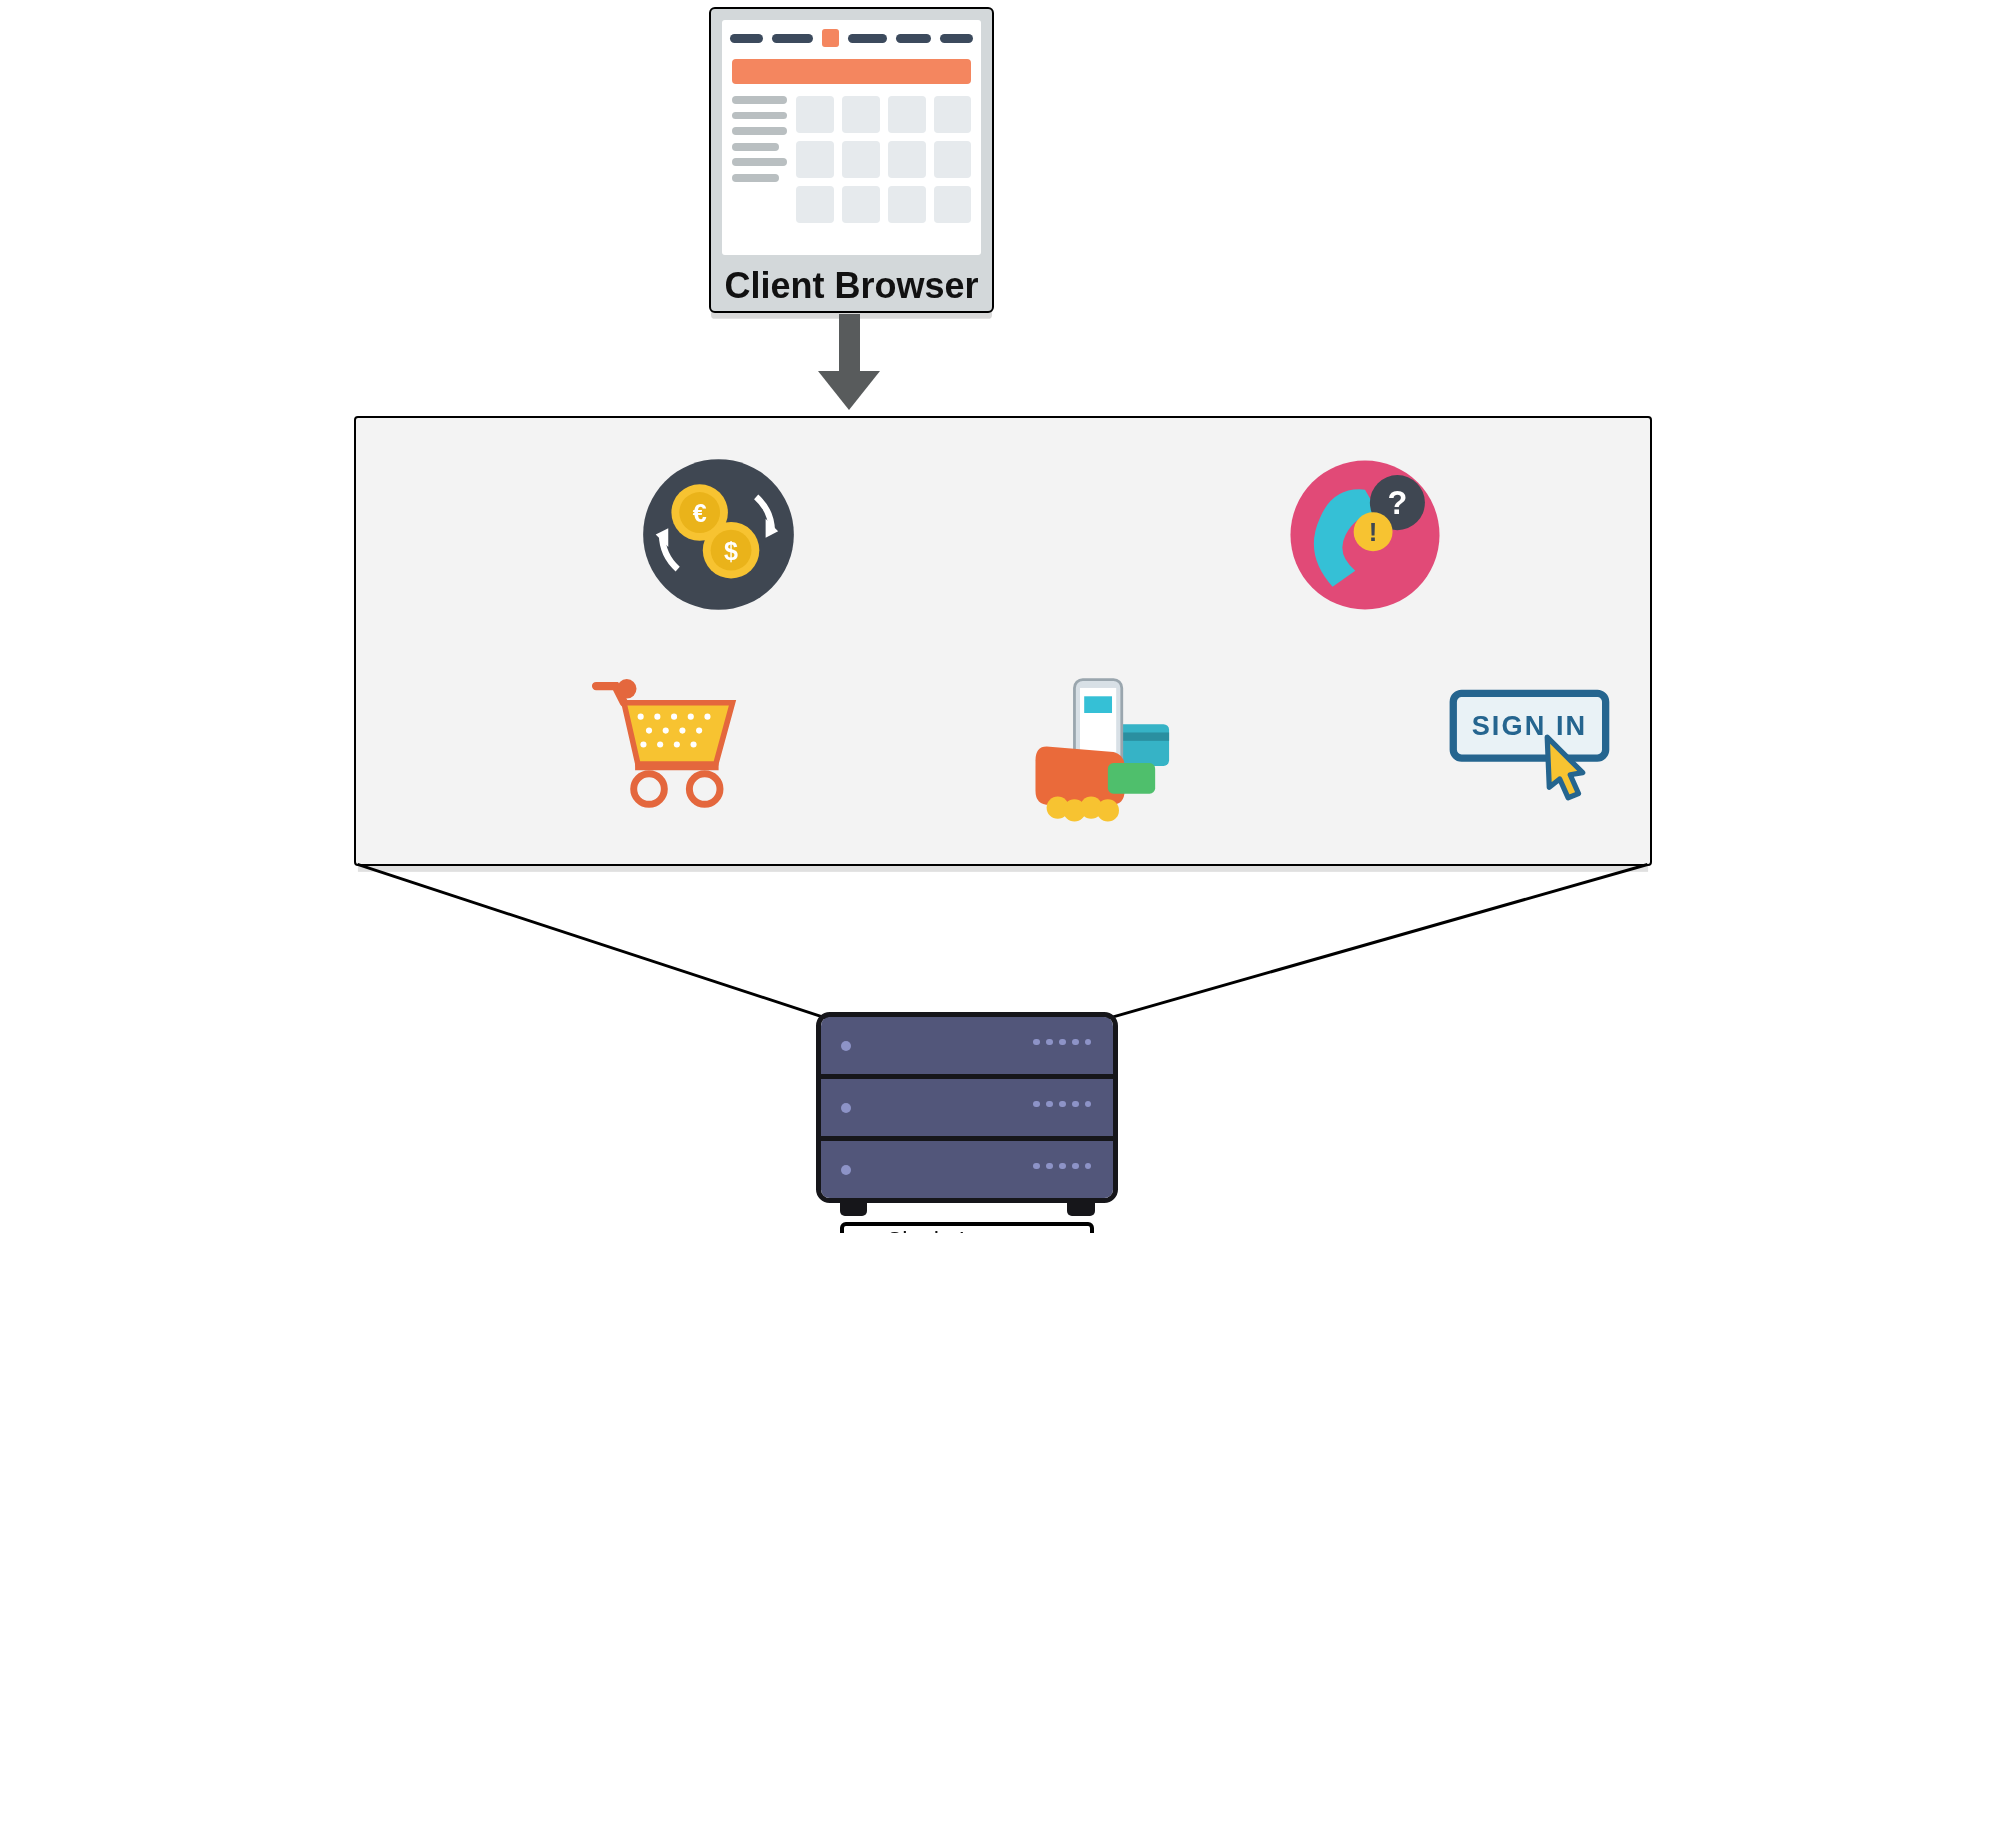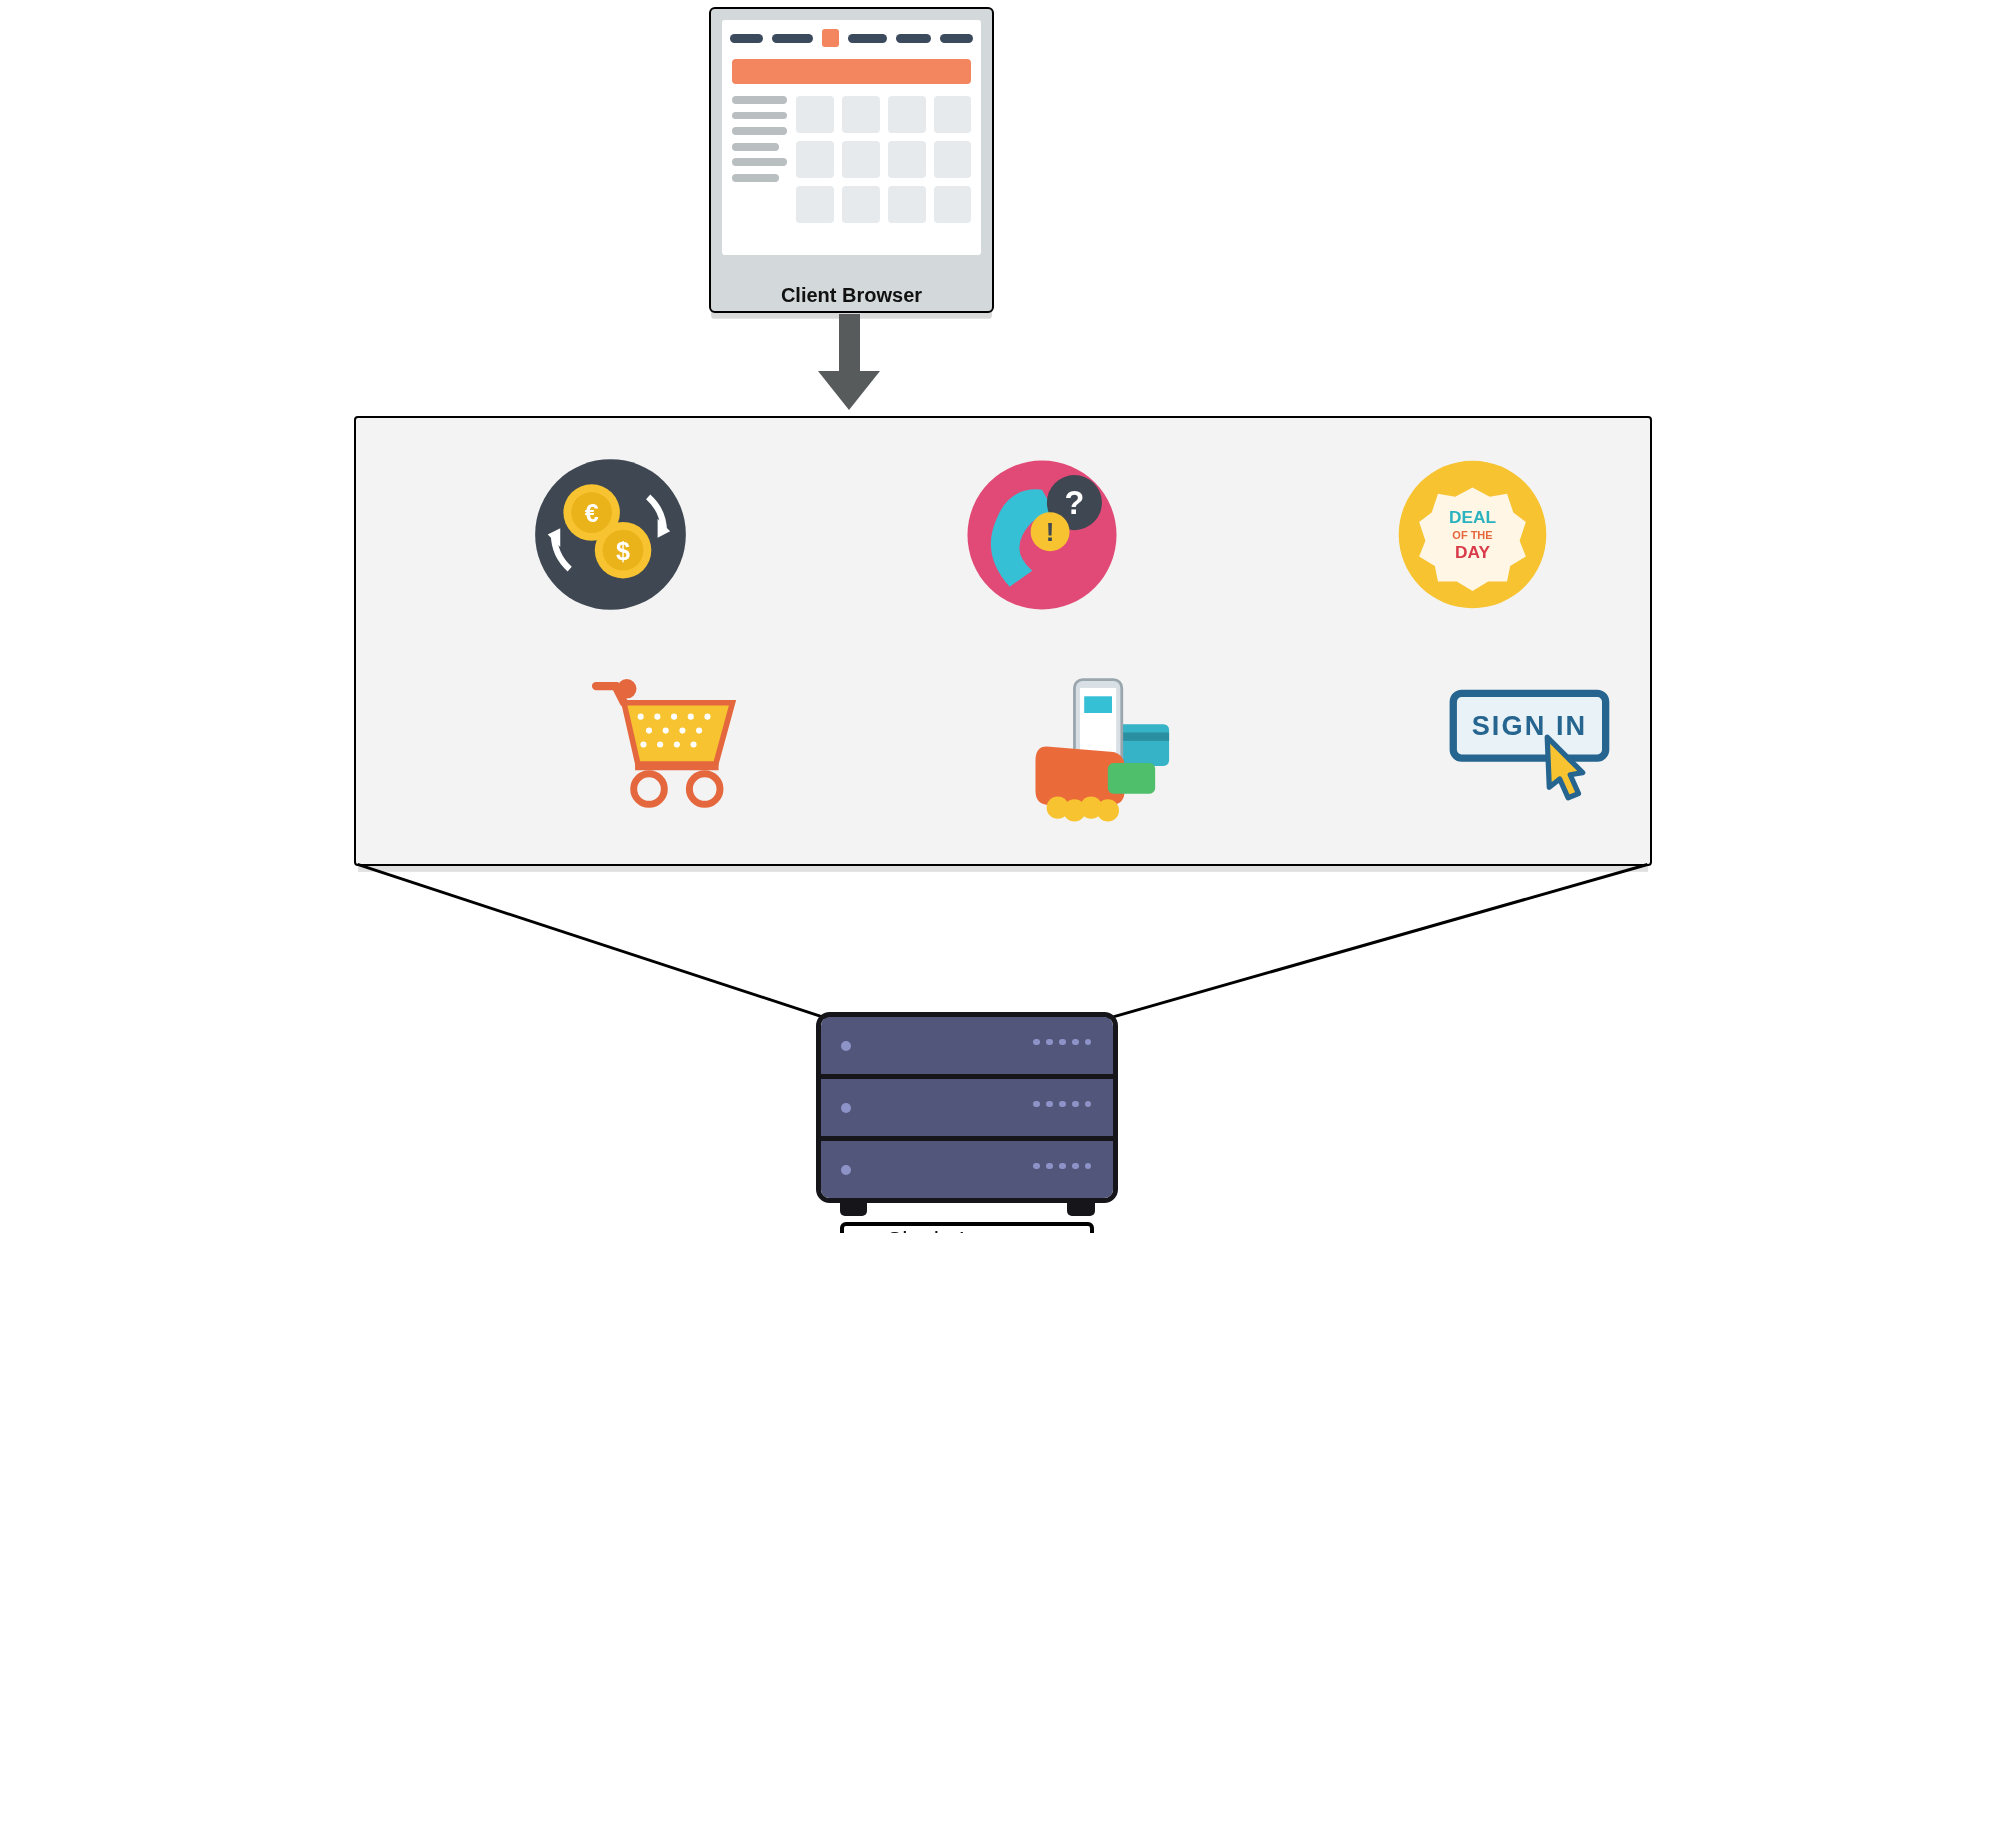--- a/index.html
+++ b/index.html
@@ -16,21 +16,21 @@
   .bw-pill.p4{width:35px;}
   .bw-pill.p5{width:33px;}
   .bw-sq{width:17.6px;height:17.6px;background:#f4865f;border-radius:2.9px;}
   .bw-bar{margin:7.8px 9.8px;height:25.5px;background:#f4865f;border-radius:3.9px;}
   .bw-grid{display:flex;padding:3.9px 9.8px 7.8px;gap:9.8px;}
   .bw-left{display:flex;flex-direction:column;gap:7.8px;}
   .bw-line{width:55px;height:7.8px;border-radius:3.9px;background:#b9bfc1;}
   .bw-line.short{width:47px;}
   .bw-boxes{flex:1;display:grid;grid-template-columns:repeat(4,1fr);grid-template-rows:repeat(3,1fr);gap:7.8px;}
   .bw-box{background:#e6eaed;border-radius:3.9px;height:37px;}
-  .browser-label{position:absolute;left:0;right:0;bottom:3.9px;text-align:center;font-weight:700;font-size:20px;color:#111;}
+  .browser-label{position:absolute;left:0;right:0;bottom:3.9px;text-align:center;font-weight:700;font-size:36px;color:#111;}
   
   
   .arrow-down{position:absolute;left:484px;top:314px;width:63px;height:108px;}
   .arrow-down .shaft{position:absolute;left:20.6px;top:0;width:21.6px;height:65px;background:#585b5c;}
   .arrow-down .head{position:absolute;left:0;top:57px;width:0;height:0;border-left:31px solid transparent;border-right:31px solid transparent;border-top:39px solid #585b5c;}
   
   
   .services{position:absolute;left:19.6px;top:416px;width:1294px;height:446px;background:#f3f3f3;border:2.9px solid #000;border-radius:3.9px;box-shadow:0 9.8px 0 -3.9px rgba(0,0,0,.12);}
   .row{position:absolute;left:0;width:100%;display:flex;align-items:center;}
   .row.top{top:33px;justify-content:space-around;padding:0 39px;}
@@ -126,31 +126,20 @@
         <svg viewBox="0 0 100 100" width="162" height="162">
           <circle cx="50" cy="50" r="46" fill="#e14a77"></circle>
           <path d="M30 82 Q12 62 22 40 Q30 20 50 22 L58 36 Q44 38 38 50 Q32 62 44 72 Z" fill="#35c0d6"></path>
           <circle cx="70" cy="30" r="17" fill="#3f4752"></circle>
           <text x="70" y="37" text-anchor="middle" font-size="20" font-weight="bold" fill="#fff">?</text>
           <circle cx="55" cy="48" r="12" fill="#f7c331"></circle>
           <text x="55" y="54" text-anchor="middle" font-size="16" font-weight="bold" fill="#3f4752">!</text>
         </svg>
       </div>
 
-      <div class="srv">
-        <svg viewBox="0 0 100 100" width="157" height="157">
-          <circle cx="50" cy="50" r="47" fill="#f7c331"></circle>
-          <g transform="translate(50 50)">
-            <polygon fill="#fff6e6" points="0,-30 11,-24 22,-26 26,-14 34,-8 30,4 34,14 24,20 22,30 10,30 0,36 -10,30 -22,30 -24,20 -34,14 -30,4 -34,-8 -26,-14 -22,-26 -11,-24"></polygon>
-          </g>
-          <text x="50" y="43" text-anchor="middle" font-size="11" font-weight="800" fill="#2ab2bf">DEAL</text>
-          <text x="50" y="53" text-anchor="middle" font-size="7" font-weight="800" fill="#e4673d">OF THE</text>
-          <text x="50" y="65" text-anchor="middle" font-size="11" font-weight="800" fill="#d83a4a">DAY</text>
-        </svg>
-      </div>
     </div>
 
     <div class="row bot">
 
       <div class="srv">
         <svg viewBox="0 0 120 100" width="186" height="157">
           <path d="M8 8 h14 l6 12" stroke="#e4673d" stroke-width="6" fill="none" stroke-linecap="round"></path>
           <circle cx="30" cy="10" r="7" fill="#e4673d"></circle>
           <path d="M28 20 h78 l-12 44 h-56 z" fill="#f7c331" stroke="#e4673d" stroke-width="4"></path>
           <g fill="#fff">

